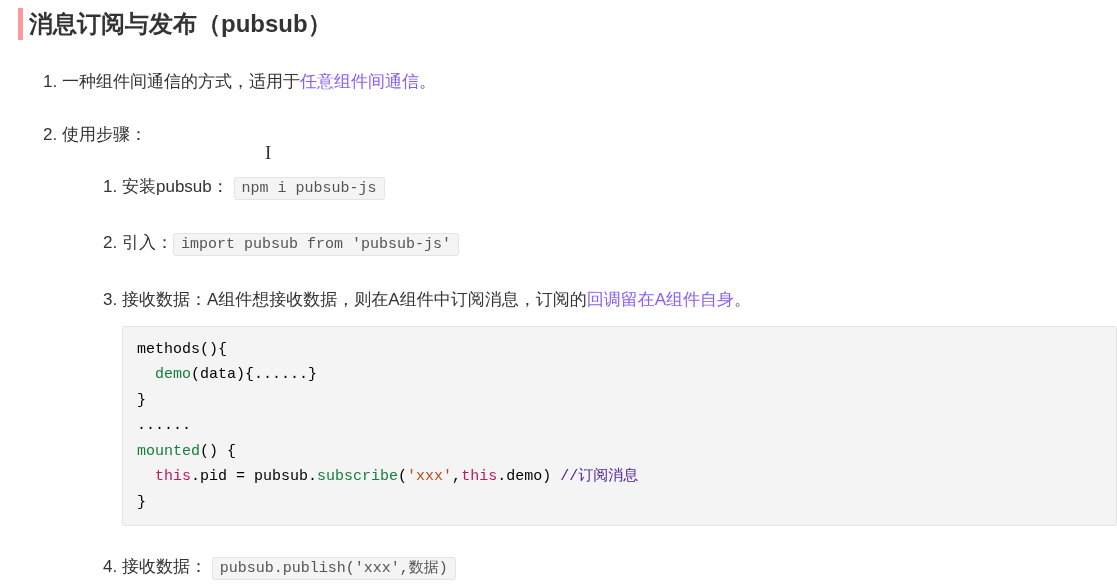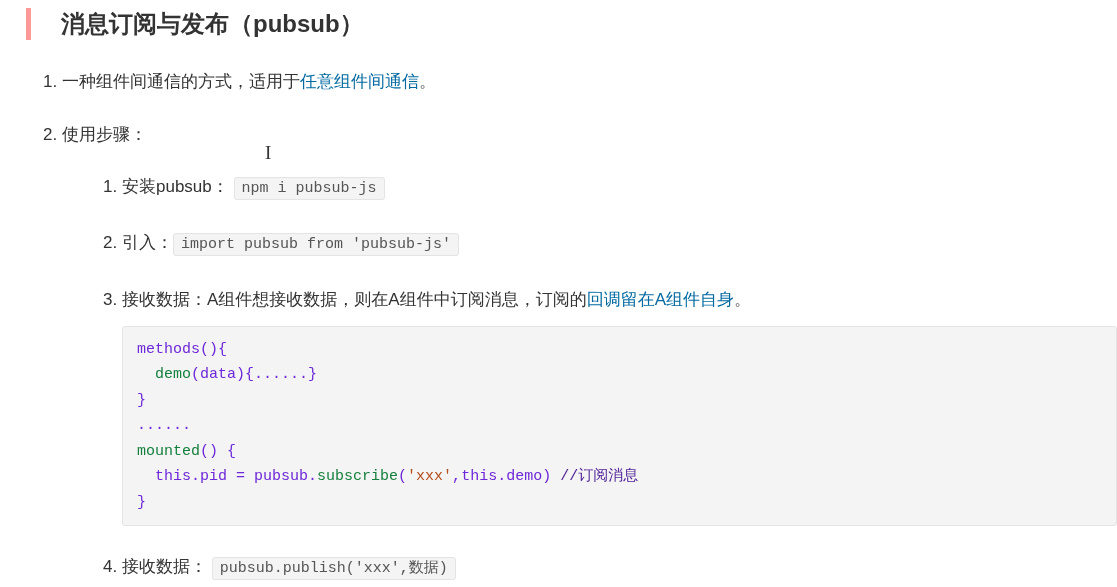--- a/index.html
+++ b/index.html
@@ -11,22 +11,22 @@
       font-family: -apple-system, "Helvetica Neue", "PingFang SC", "Microsoft YaHei", sans-serif;
       font-size: 16px;
       color: #333;
       background: #fff;
       padding: 8px 0;
       width: 1117px;
       position: relative;
     }
     .heading {
       border-left: 5px solid #fc9898;
-      padding-left: 30px;
-      margin-left: 26px;
+      padding-left: 6px;
+      margin-left: 18px;
       margin-bottom: 28px;
       font-size: 24px;
       font-weight: bold;
       color: #333;
     }
     .content {
       margin-left: 40px;
     }
     ol.outer {
       list-style: decimal;
@@ -41,21 +41,21 @@
       list-style: decimal;
       padding-left: 60px;
       margin-top: 22px;
     }
     ol.inner > li {
       margin-bottom: 26px;
       line-height: 1.8;
       font-size: 17px;
     }
     .highlight {
-      color: #0369a1;
+      color: #8b5cf6;
     }
     code.inline {
       font-family: Consolas, "Courier New", monospace;
       font-size: 15px;
       background: #f4f4f4;
       border: 1px solid #e4e4e4;
       border-radius: 3px;
       padding: 2px 7px;
       color: #555;
     }
@@ -65,25 +65,25 @@
       background: #f4f4f4;
       border: 1px solid #e4e4e4;
       border-radius: 3px;
       padding: 10px 14px;
       margin-top: 10px;
       line-height: 1.7;
       color: #444;
       white-space: pre;
       overflow: hidden;
     }
-    .ck { color: #6d28d9; } 
+    .ck { color: #be185d; } 
     .cs { color: #b44f1d; } 
     .cf { color: #15803d; } 
     .cc { color: #4c1d95; }    
-    .cp { color: #6d28d9; }
+    .cp { color: #000000; }
     .cursor {
       position: absolute;
       left: 265px;
       top: 143px;
       width: 2px;
       height: 18px;
       color: #333;
       font-size: 19px;
       line-height: 1;
       font-family: serif;

